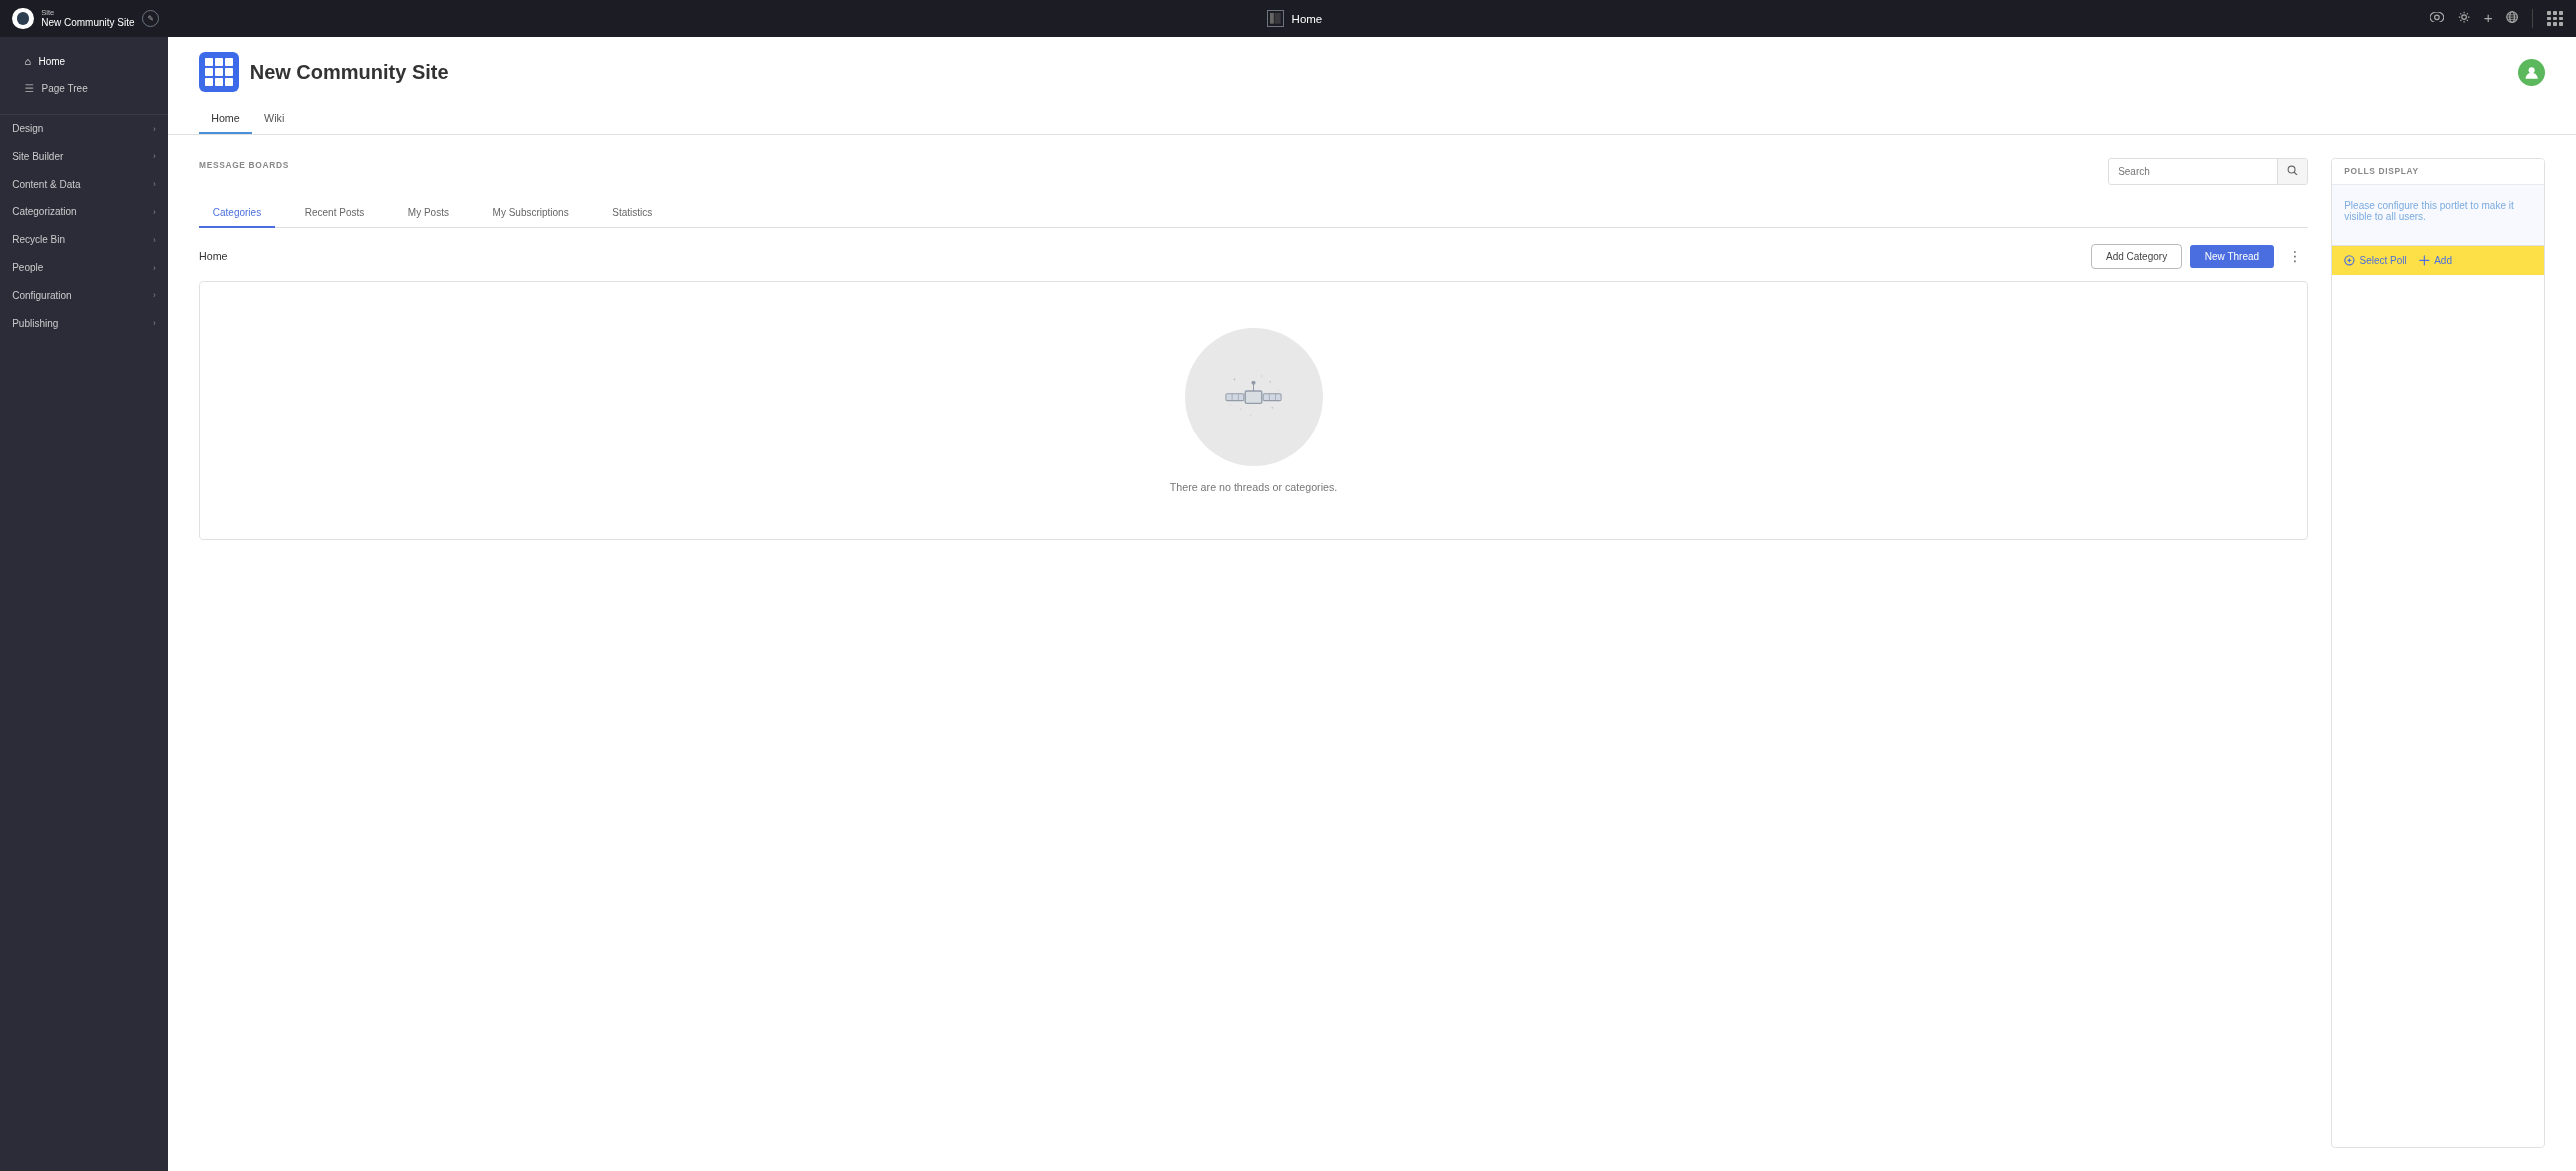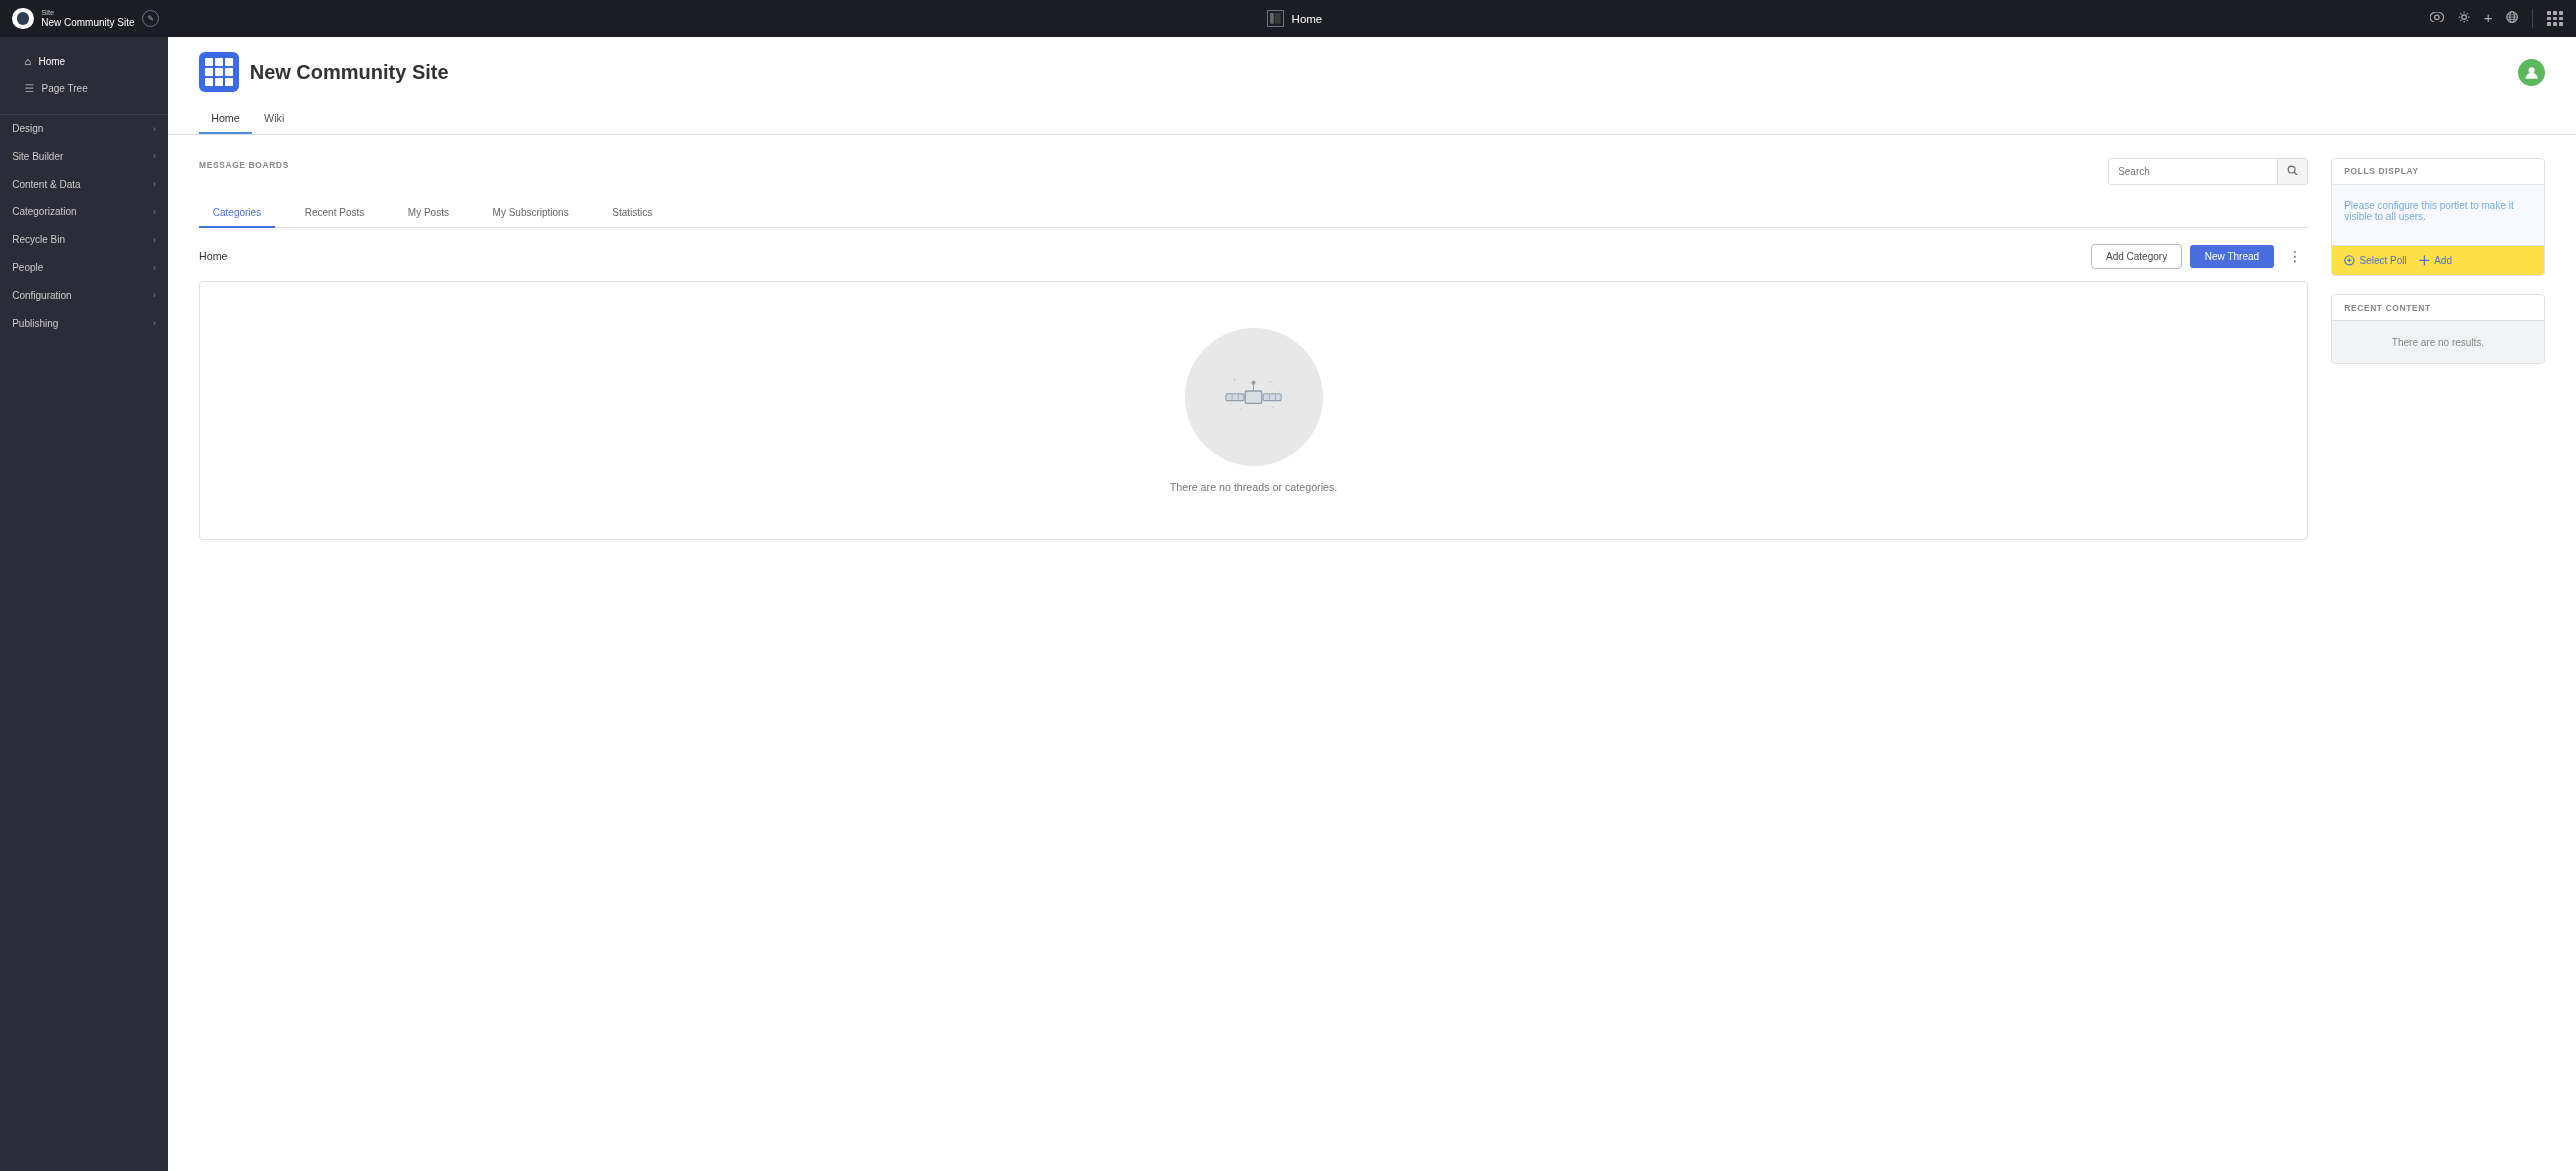--- a/index.html
+++ b/index.html
@@ -390,21 +390,20 @@
     .empty-text {
       font-size: 10.7px;
       color: #777;
     }
 
     
     .side-panels {
       width: 214px;
       flex-shrink: 0;
       display: flex;
-      flex-direction: column;
       gap: 18px;
     }
     .panel {
       border: 0.8px solid #e0e0e0;
       border-radius: 4.6px;
       overflow: hidden;
     }
     .panel-header {
       padding: 7.6px 12.2px;
       font-size: 8.4px;
@@ -669,22 +668,18 @@
             </button>
             <button class="panel-action-btn">
               <svg width="10.7" height="10.7" viewBox="0 0 14 14" fill="none">
                   <path d="M7 1v12M1 7h12" stroke="#4a6ee0" stroke-width="1.5" stroke-linecap="round"></path>
                 </svg>
               <span>Add</span>
             </button>
           </div>
         </div>
 
-        <div class="panel">
-          <div class="panel-header">RECENT CONTENT</div>
-          <div class="panel-no-results">There are no results.</div>
-        </div>
 
       </div>
     </div>
   </div>
 </div>
 
 
 </body></html>

